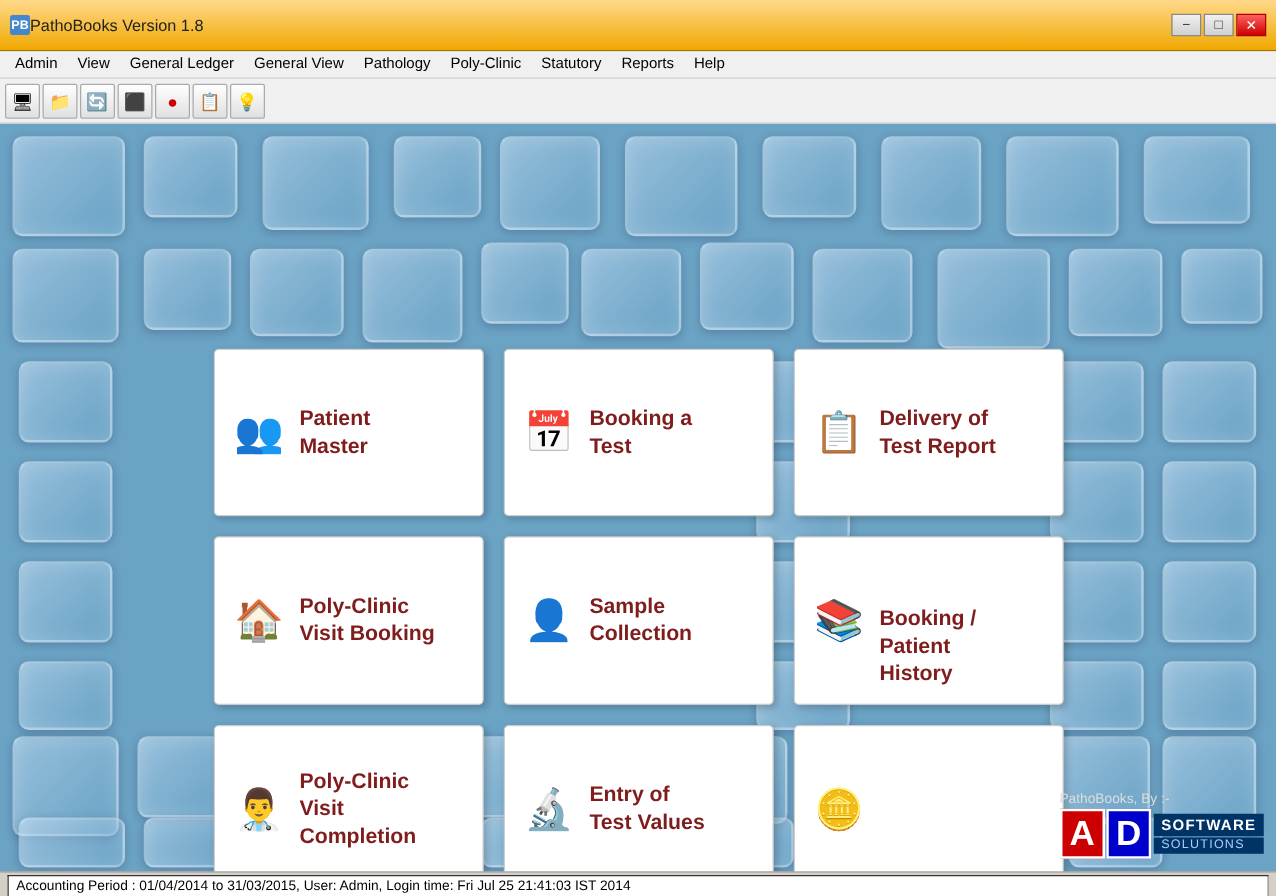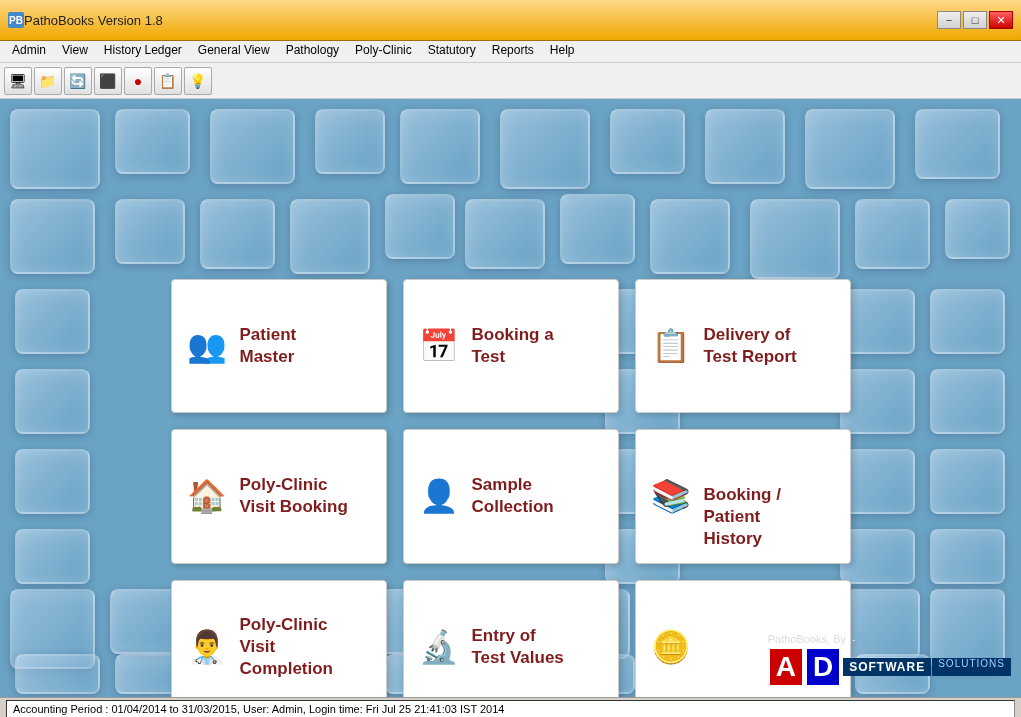--- a/index.html
+++ b/index.html
@@ -206,21 +206,21 @@
   <div class="title-bar-controls">
     <button class="title-btn">−</button>
     <button class="title-btn">□</button>
     <button class="title-btn close">✕</button>
   </div>
 </div>
 
 <div class="menu-bar">
 <span class="menu-item">Admin</span>
     <span class="menu-item">View</span>
-    <span class="menu-item">History Ledger</span>
+    <span class="menu-item">General Ledger</span>
     <span class="menu-item">General View</span>
     <span class="menu-item">Pathology</span>
     <span class="menu-item">Poly-Clinic</span>
     <span class="menu-item">Statutory</span>
     <span class="menu-item">Reports</span>
     <span class="menu-item">Help</span>
   </div>
 
 <div class="toolbar">
   <button class="toolbar-btn">🖥</button>
@@ -345,21 +345,21 @@
 
   <div class="logo-area">
     <div class="logo-text-small">PathoBooks, By :-</div>
     <div class="logo-box">
       <div style="display:flex; flex-direction:column; gap:1px;">
         <div style="display:flex; gap:1px;">
           <div class="logo-a">A</div>
           <div class="logo-d">D</div>
         </div>
       </div>
-      <div style="display:flex; flex-direction:row; gap:1px;">
+      <div style="display:flex; flex-direction:column; gap:1px;">
         <div class="logo-software">SOFTWARE</div>
         <div class="logo-solutions">SOLUTIONS</div>
       </div>
     </div>
   </div>
 </div>
 
 <div class="status-bar">
   <div class="status-field">Accounting Period : 01/04/2014 to 31/03/2015, User: Admin, Login time: Fri Jul 25 21:41:03 IST 2014</div>
 </div>

